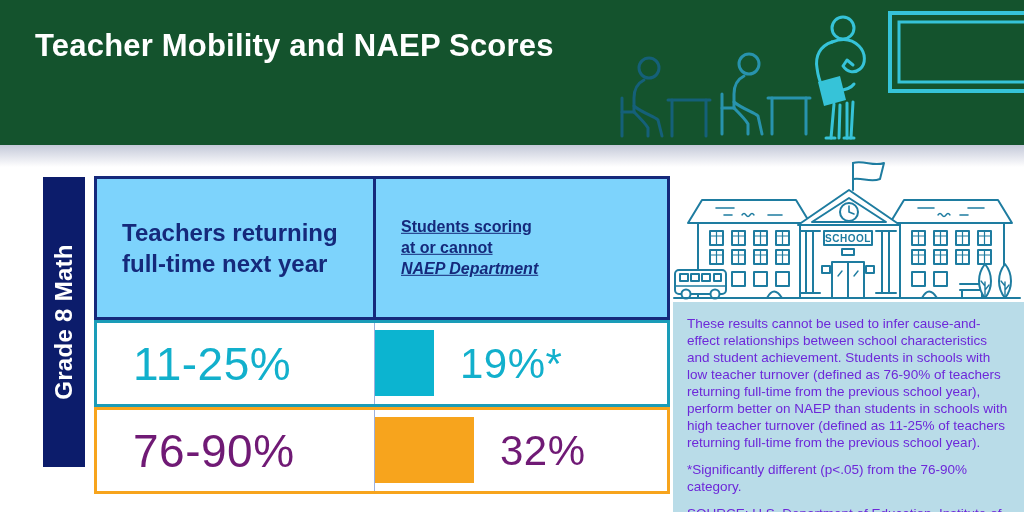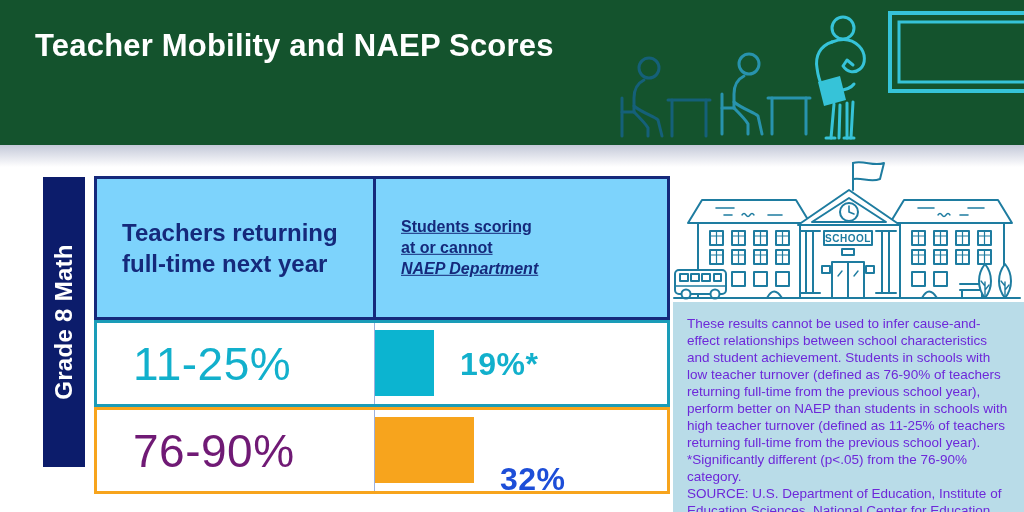--- a/index.html
+++ b/index.html
@@ -29,27 +29,27 @@
   .th2 { position:absolute; left:304px; top:50%; transform:translateY(-50%);
     font-size:16px; font-weight:bold; color:#15297b; line-height:1.3;text-decoration:underline; }
   .th-line { display:block; }
   .th-italic { display:block; font-style:italic; }
   .trow { position:relative; height:87px; border:3px solid; background:#fff; }
   .trow .divider { position:absolute; left:277px; top:0; bottom:0; width:1px; background:#9db1dd; }
   .row-category { position:absolute; left:36px; top:50%; transform:translateY(-50%);
     font-size:46px; font-weight:normal; letter-spacing:.5px; }
   .bar { position:absolute; left:278px; top:7px; height:66px; }
   .bar-value { position:absolute; top:50%; transform:translateY(-50%);
-    font-size:32px; font-weight:bold; letter-spacing:.5px; }
+    font-size:42px; font-weight:normal; letter-spacing:.5px; }
 
   
   .panel { position:absolute; left:673px; top:302px; width:351px; height:210px; background:#b9dce8;
     padding:13px 15px 12px 14px; color:#6d28d9; }
   .panel p { font-size:13.5px; line-height:17px; }
-  .panel p + p { }
+  .panel p + p { margin-top:10px; }
 
   
   .school { position:absolute; left:672px; top:152px; }
 </style>
 </head>
 <body>
 
 <div class="stage">
 
   <div class="header">
@@ -124,21 +124,21 @@
       <div class="divider"></div>
       <div class="row-category" style="color: rgb(18, 176, 204);">11-25%</div>
       <div class="bar" style="background: rgb(12, 180, 208); width: 59px;"></div>
       <div class="bar-value" style="color: rgb(18, 176, 204); left: 363px;">19%*</div>
     </div>
 
     <div class="trow" style="border-color: rgb(247, 164, 29);">
       <div class="divider"></div>
       <div class="row-category" style="color: #701a75;">76-90%</div>
       <div class="bar" style="background: rgb(247, 164, 29); width: 99px;"></div>
-      <div class="bar-value" style="color: #1d4ed8; left: 403px; margin-top: 28px;">32%</div>
+      <div class="bar-value" style="color: #701a75; left: 403px;">32%</div>
     </div>
   </div>
 
   <svg class="school" width="350" height="150" viewBox="0 0 350 150" fill="none">
     <g stroke="#1e7ca0" stroke-width="2" stroke-linecap="round" stroke-linejoin="round">
 
       <rect x="26" y="71" width="102" height="75" fill="#ffffff"></rect>
       <rect x="228" y="71" width="104" height="75" fill="#ffffff"></rect>
 
       <path d="M16,71 L30,48 L124,48 L138,71 Z" fill="#ffffff"></path>

